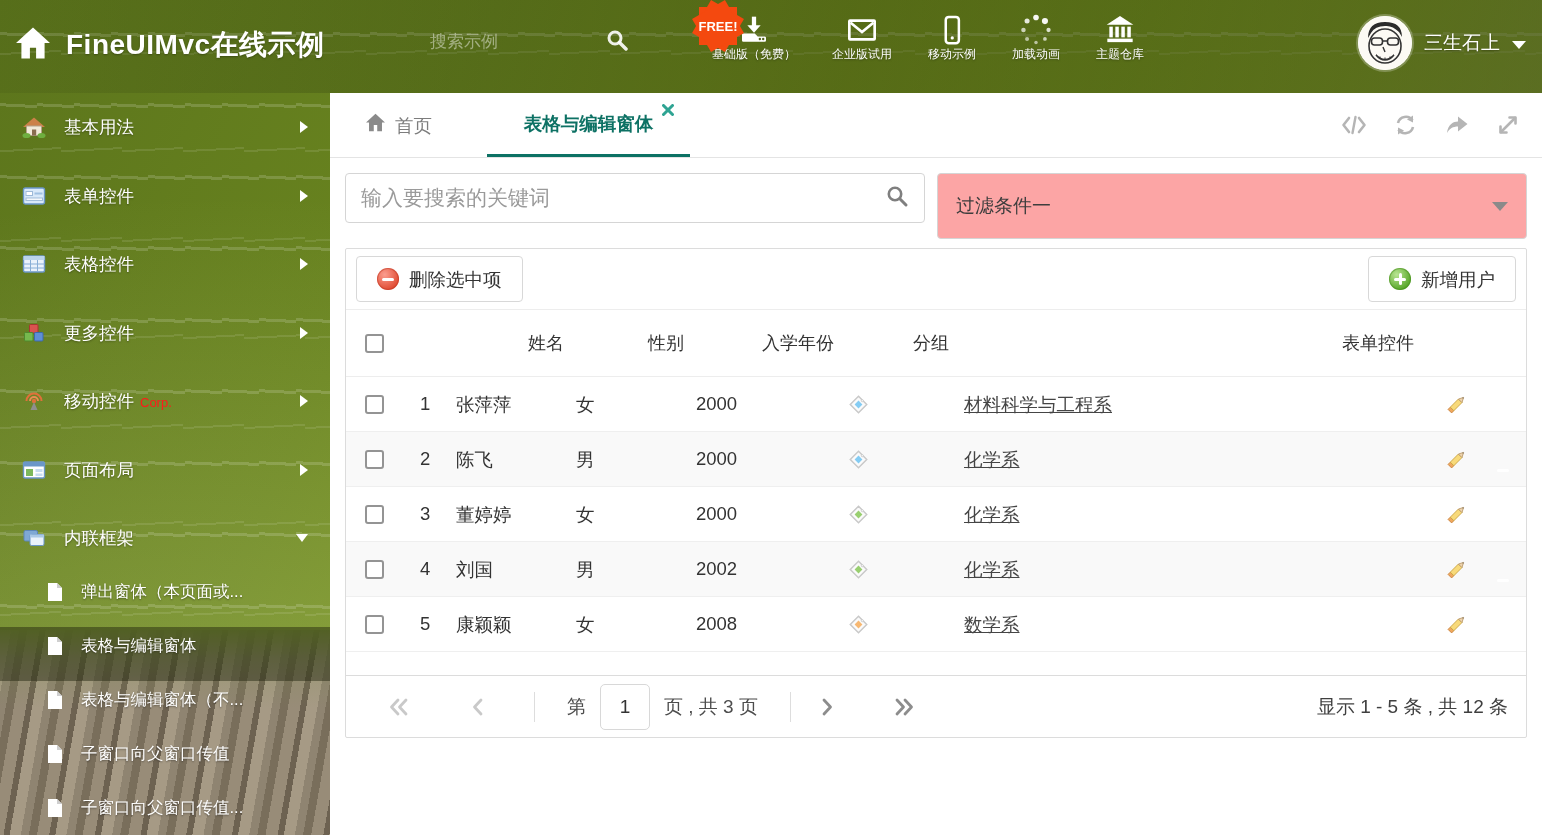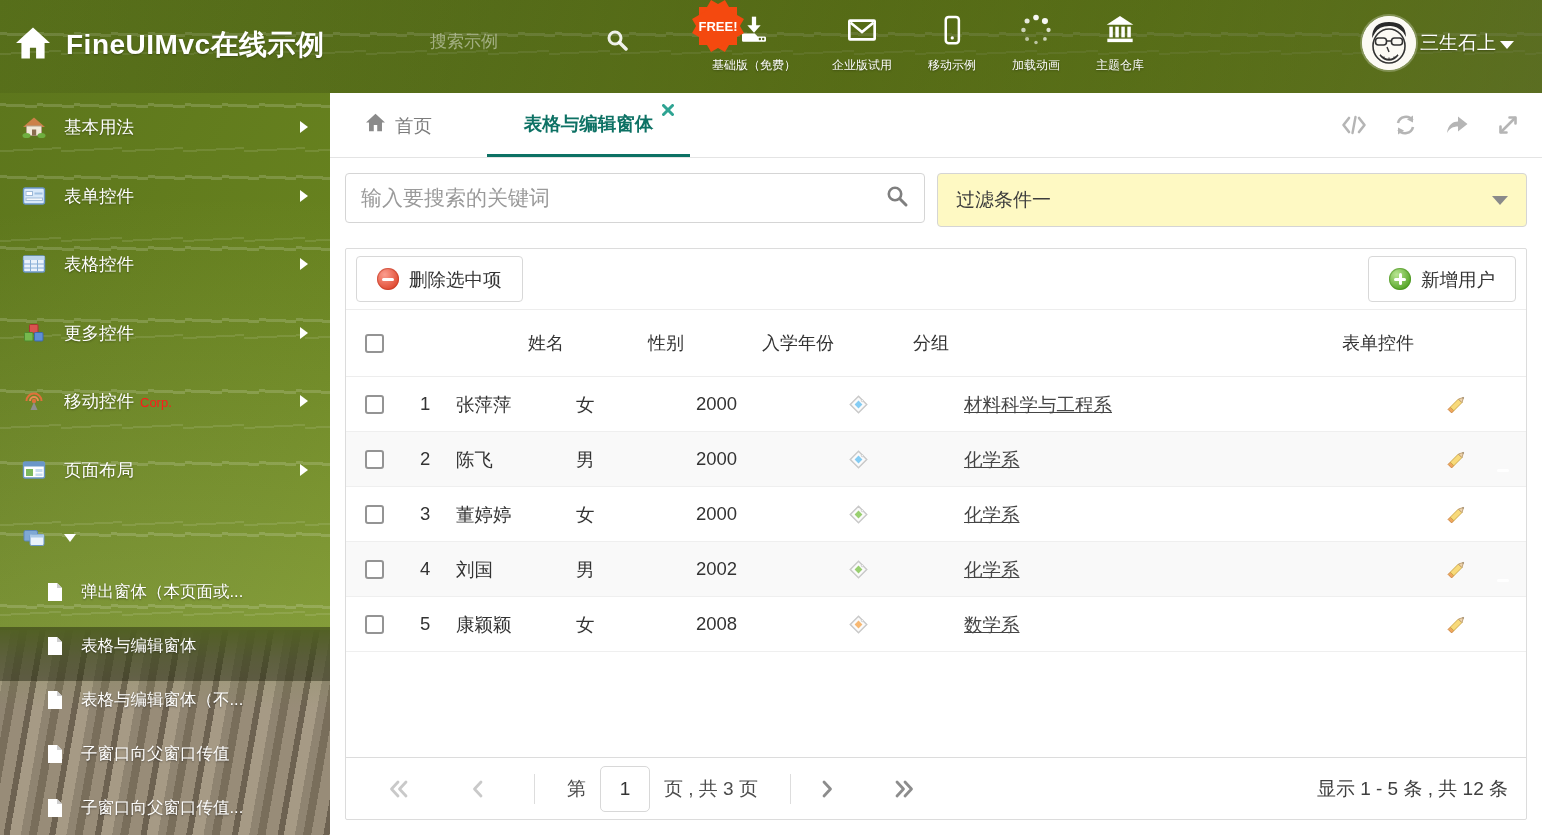--- a/index.html
+++ b/index.html
@@ -27,28 +27,28 @@
     background:linear-gradient(90deg, rgba(20,28,4,0.08), rgba(12,18,2,0.30) 55%, rgba(8,14,2,0.42)); }
 
   
   .header { position:absolute; top:0; left:0; width:100%; height:93px; z-index:3; color:#fff; }
   .brand { position:absolute; left:14px; top:26px; display:flex; align-items:center; gap:14px; }
   .brand h1 { font-size:28px; font-weight:bold; color:#fff; letter-spacing:0.5px; text-shadow:0 1px 2px rgba(0,0,0,0.3); }
   .hsearch { position:absolute; left:430px; top:28px; display:flex; align-items:center; gap:30px; }
   .hsearch input { background:transparent; border:none; outline:none; width:145px; font-size:17px; color:#e8eadf; font-family:inherit; }
   .hsearch input::placeholder { color:rgba(255,255,255,0.45); }
   .hnav { position:absolute; left:712px; top:12px; display:flex; gap:36px; }
-  .hitem { display:flex; flex-direction:column; align-items:center; gap:11px; position:relative; cursor:pointer; }
+  .hitem { display:flex; flex-direction:column; align-items:center; gap:0; position:relative; cursor:pointer; }
   .hitem .lbl { font-size:12px; color:#fff; white-space:nowrap; text-shadow:0 1px 2px rgba(0,0,0,0.35); }
   .hicon { height:34px; display:flex; align-items:flex-end; justify-content:center; }
   .burst { position:absolute; top:-14px; left:-22px; width:56px; height:56px; z-index:2; pointer-events:none; }
   .burst i { position:absolute; left:9px; top:9px; width:38px; height:38px; background:#f4490f; }
   .burst i:nth-child(1){ transform:rotate(0deg);} .burst i:nth-child(2){ transform:rotate(30deg);} .burst i:nth-child(3){ transform:rotate(60deg);}
   .burst b { position:absolute; inset:0; display:flex; align-items:center; justify-content:center; font-size:13px; font-weight:bold; color:#fff; font-style:normal; }
-  .user { position:absolute; right:28px; top:16px; display:flex; align-items:center; gap:4px; cursor:pointer; }
+  .user { position:absolute; right:16px; top:16px; display:flex; align-items:center; gap:12px; cursor:pointer; }
   .user .uname { font-size:19px; color:#fff; text-shadow:0 1px 2px rgba(0,0,0,0.35); }
   .caret-w { width:0; height:0; border-left:7px solid transparent; border-right:7px solid transparent; border-top:8px solid #fff; margin-top:3px; }
   .avatar { width:54px; height:54px; border-radius:50%; background:#fdfcf8; overflow:hidden; box-shadow:0 0 0 2px rgba(255,255,255,0.25); }
 
   
   .sidebar { position:absolute; left:0; top:93px; width:330px; bottom:0; z-index:2; }
   .menu { list-style:none; }
   .menu > li { height:68.5px; display:flex; align-items:center; padding:0 22px; color:#fff; font-size:17.5px; cursor:pointer; text-shadow:0 1px 2px rgba(0,0,0,0.35); }
   .menu .micon { width:24px; height:24px; margin-right:18px; flex:none; }
   .menu .mlabel { flex:1; }
@@ -67,24 +67,24 @@
   .tab-home { gap:9px; color:#7d7d7d; font-size:18.5px; }
   .tab-active { margin-left:55px; width:203px; justify-content:center; position:relative; color:#0d7164; font-weight:bold; font-size:18.5px; border-bottom:3px solid #0d7164; }
   .tab-close { position:absolute; right:16px; top:11px; cursor:pointer; line-height:0; }
   .tab-tools { margin-left:auto; margin-right:22px; display:flex; align-items:center; gap:26px; }
   .tool { cursor:pointer; line-height:0; }
 
   .controls { position:absolute; top:80px; left:15px; right:15px; height:50px; display:flex; gap:12px; }
   .search-box { width:580px; height:50px; border:1px solid #d5d5d5; border-radius:4px; display:flex; align-items:center; padding:0 15px; background:#fff; }
   .search-box input { flex:1; border:none; outline:none; font-size:21px; color:#444; font-family:inherit; }
   .search-box input::placeholder { color:#9a9a9a; }
-  .select-box { flex:1; height:54px; border:1px solid #d5d5d5; border-radius:4px; display:flex; align-items:center; justify-content:space-between; padding:0 18px; font-size:19px; color:#3d3d3d; cursor:pointer; background:#fef9c3; }
+  .select-box { flex:1; height:66px; border:1px solid #d5d5d5; border-radius:4px; display:flex; align-items:center; justify-content:space-between; padding:0 18px; font-size:19px; color:#3d3d3d; cursor:pointer; background:#fca5a5; }
   .caret-g { width:0; height:0; border-left:8px solid transparent; border-right:8px solid transparent; border-top:9px solid #8a8a8a; }
 
-  .panel { position:absolute; top:155px; left:15px; width:1182px; height:572px; border:1px solid #dcdcdc; border-radius:2px; background:#fff; display:flex; flex-direction:column; }
+  .panel { position:absolute; top:155px; left:15px; width:1182px; height:490px; border:1px solid #dcdcdc; border-radius:2px; background:#fff; display:flex; flex-direction:column; }
   .toolbar { height:60px; display:flex; align-items:center; justify-content:space-between; padding:0 10px; }
   .btn { height:46px; display:flex; align-items:center; gap:10px; padding:0 20px; border:1px solid #d8d8d8; border-radius:4px; background:#fff; font-size:18.5px; color:#333; cursor:pointer; font-family:inherit; }
   .circ { width:22px; height:22px; border-radius:50%; position:relative; flex:none; }
   .circ.red { background:radial-gradient(circle at 35% 30%, #fb9d8f, #e04a31 75%); box-shadow:inset 0 0 0 1px rgba(190,55,35,0.5); }
   .circ.green { background:radial-gradient(circle at 35% 30%, #b9e593, #55a527 75%); box-shadow:inset 0 0 0 1px rgba(70,140,30,0.5); }
   .circ.red::after { content:""; position:absolute; left:5px; top:9.5px; width:12px; height:3.5px; background:#fff; border-radius:2px; }
   .circ.green::before { content:""; position:absolute; left:5px; top:9.5px; width:12px; height:3.5px; background:#fff; border-radius:2px; }
   .circ.green::after { content:""; position:absolute; left:9.5px; top:5px; width:3.5px; height:12px; background:#fff; border-radius:2px; }
 
   .grid { display:grid; grid-template-columns:56px 42px 120px 120px 150px 115px 1fr 112px; align-items:center; }
@@ -307,20 +307,21 @@
       <span class="arr-r"></span>
     </li>
     <li>
       <span class="micon">
         <svg width="24" height="24" viewBox="0 0 24 24">
             <rect x="2" y="4.5" width="13.5" height="10.5" rx="1.5" fill="#7fa8d4" stroke="#5d86b8"></rect>
             <rect x="8" y="8.5" width="14" height="11" rx="1.5" fill="#eaf2fb" stroke="#6b97c8"></rect>
             <rect x="8" y="8.5" width="14" height="3" fill="#aac8e6"></rect>
           </svg>
       </span>
+      <span class="mlabel">内联框架</span>
       <span class="arr-d"></span>
     </li>
   </ul>
 
   <ul class="submenu">
     <li>
       <span class="sicon"><svg width="20" height="20" viewBox="0 0 20 20">
             <path d="M3 1 h9 l5 5 v13 H3 Z" fill="#fff"></path>
             <polygon points="12,1 17,6 12,6" fill="#cfcfcf"></polygon>
           </svg></span>

